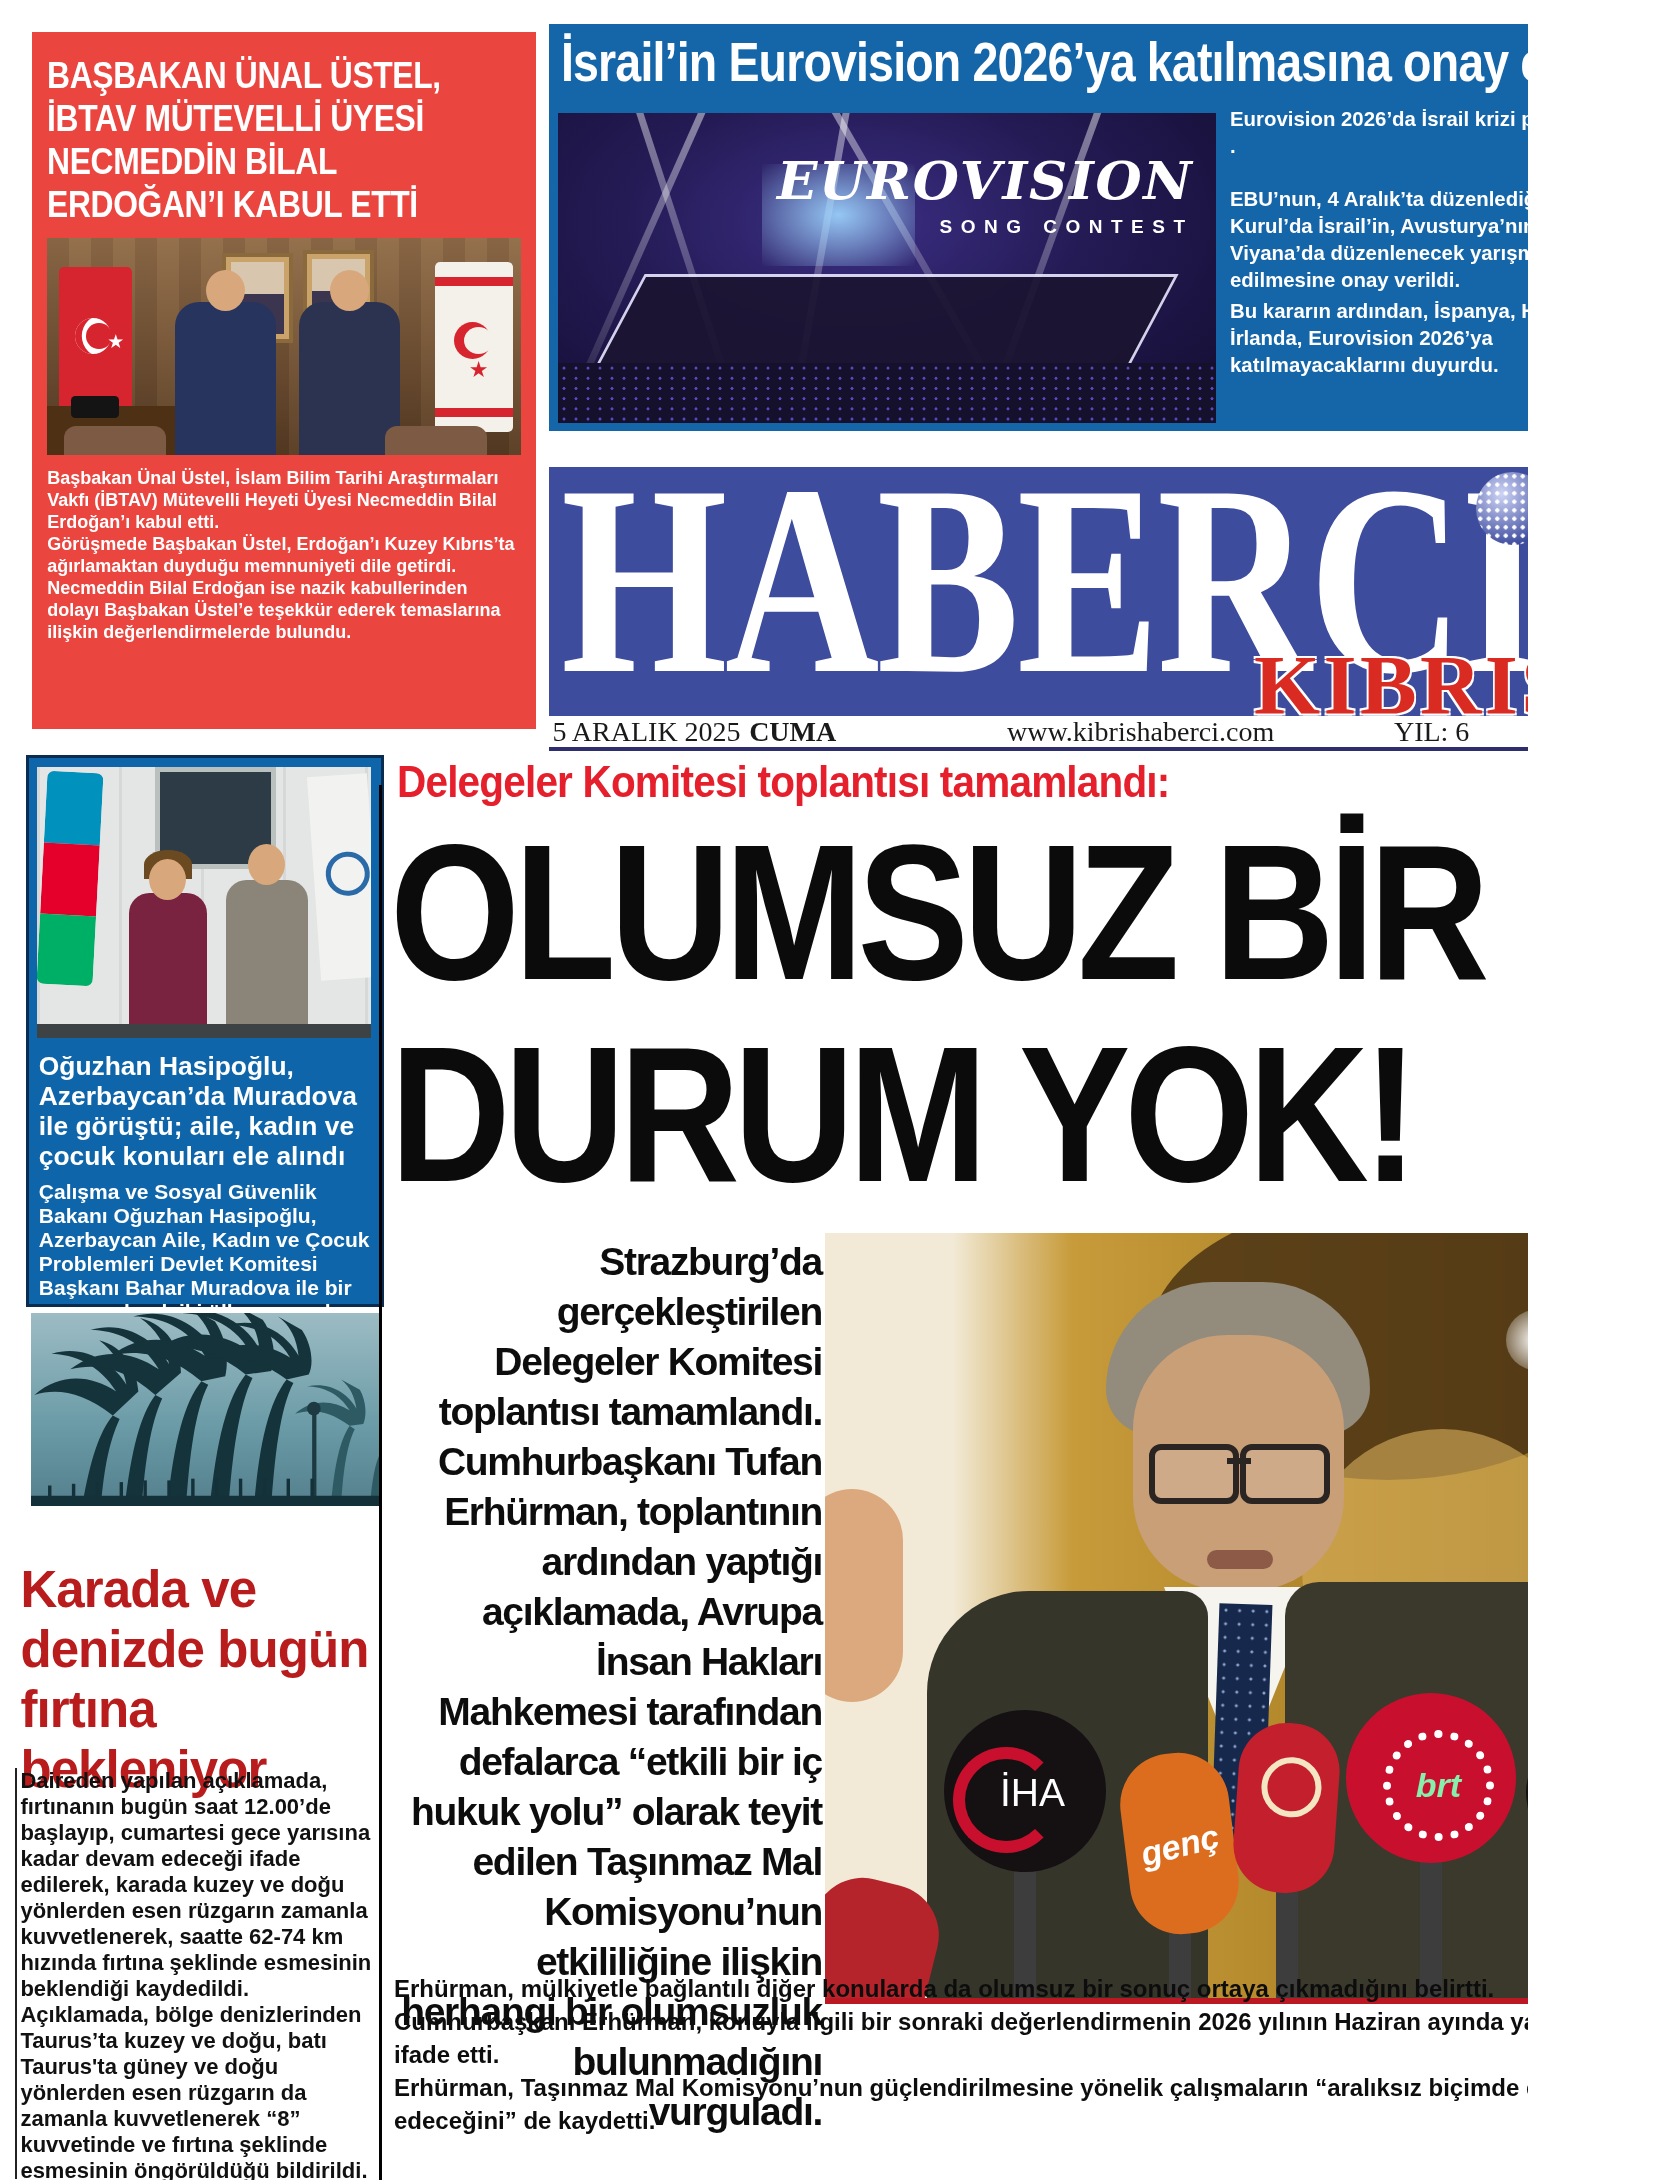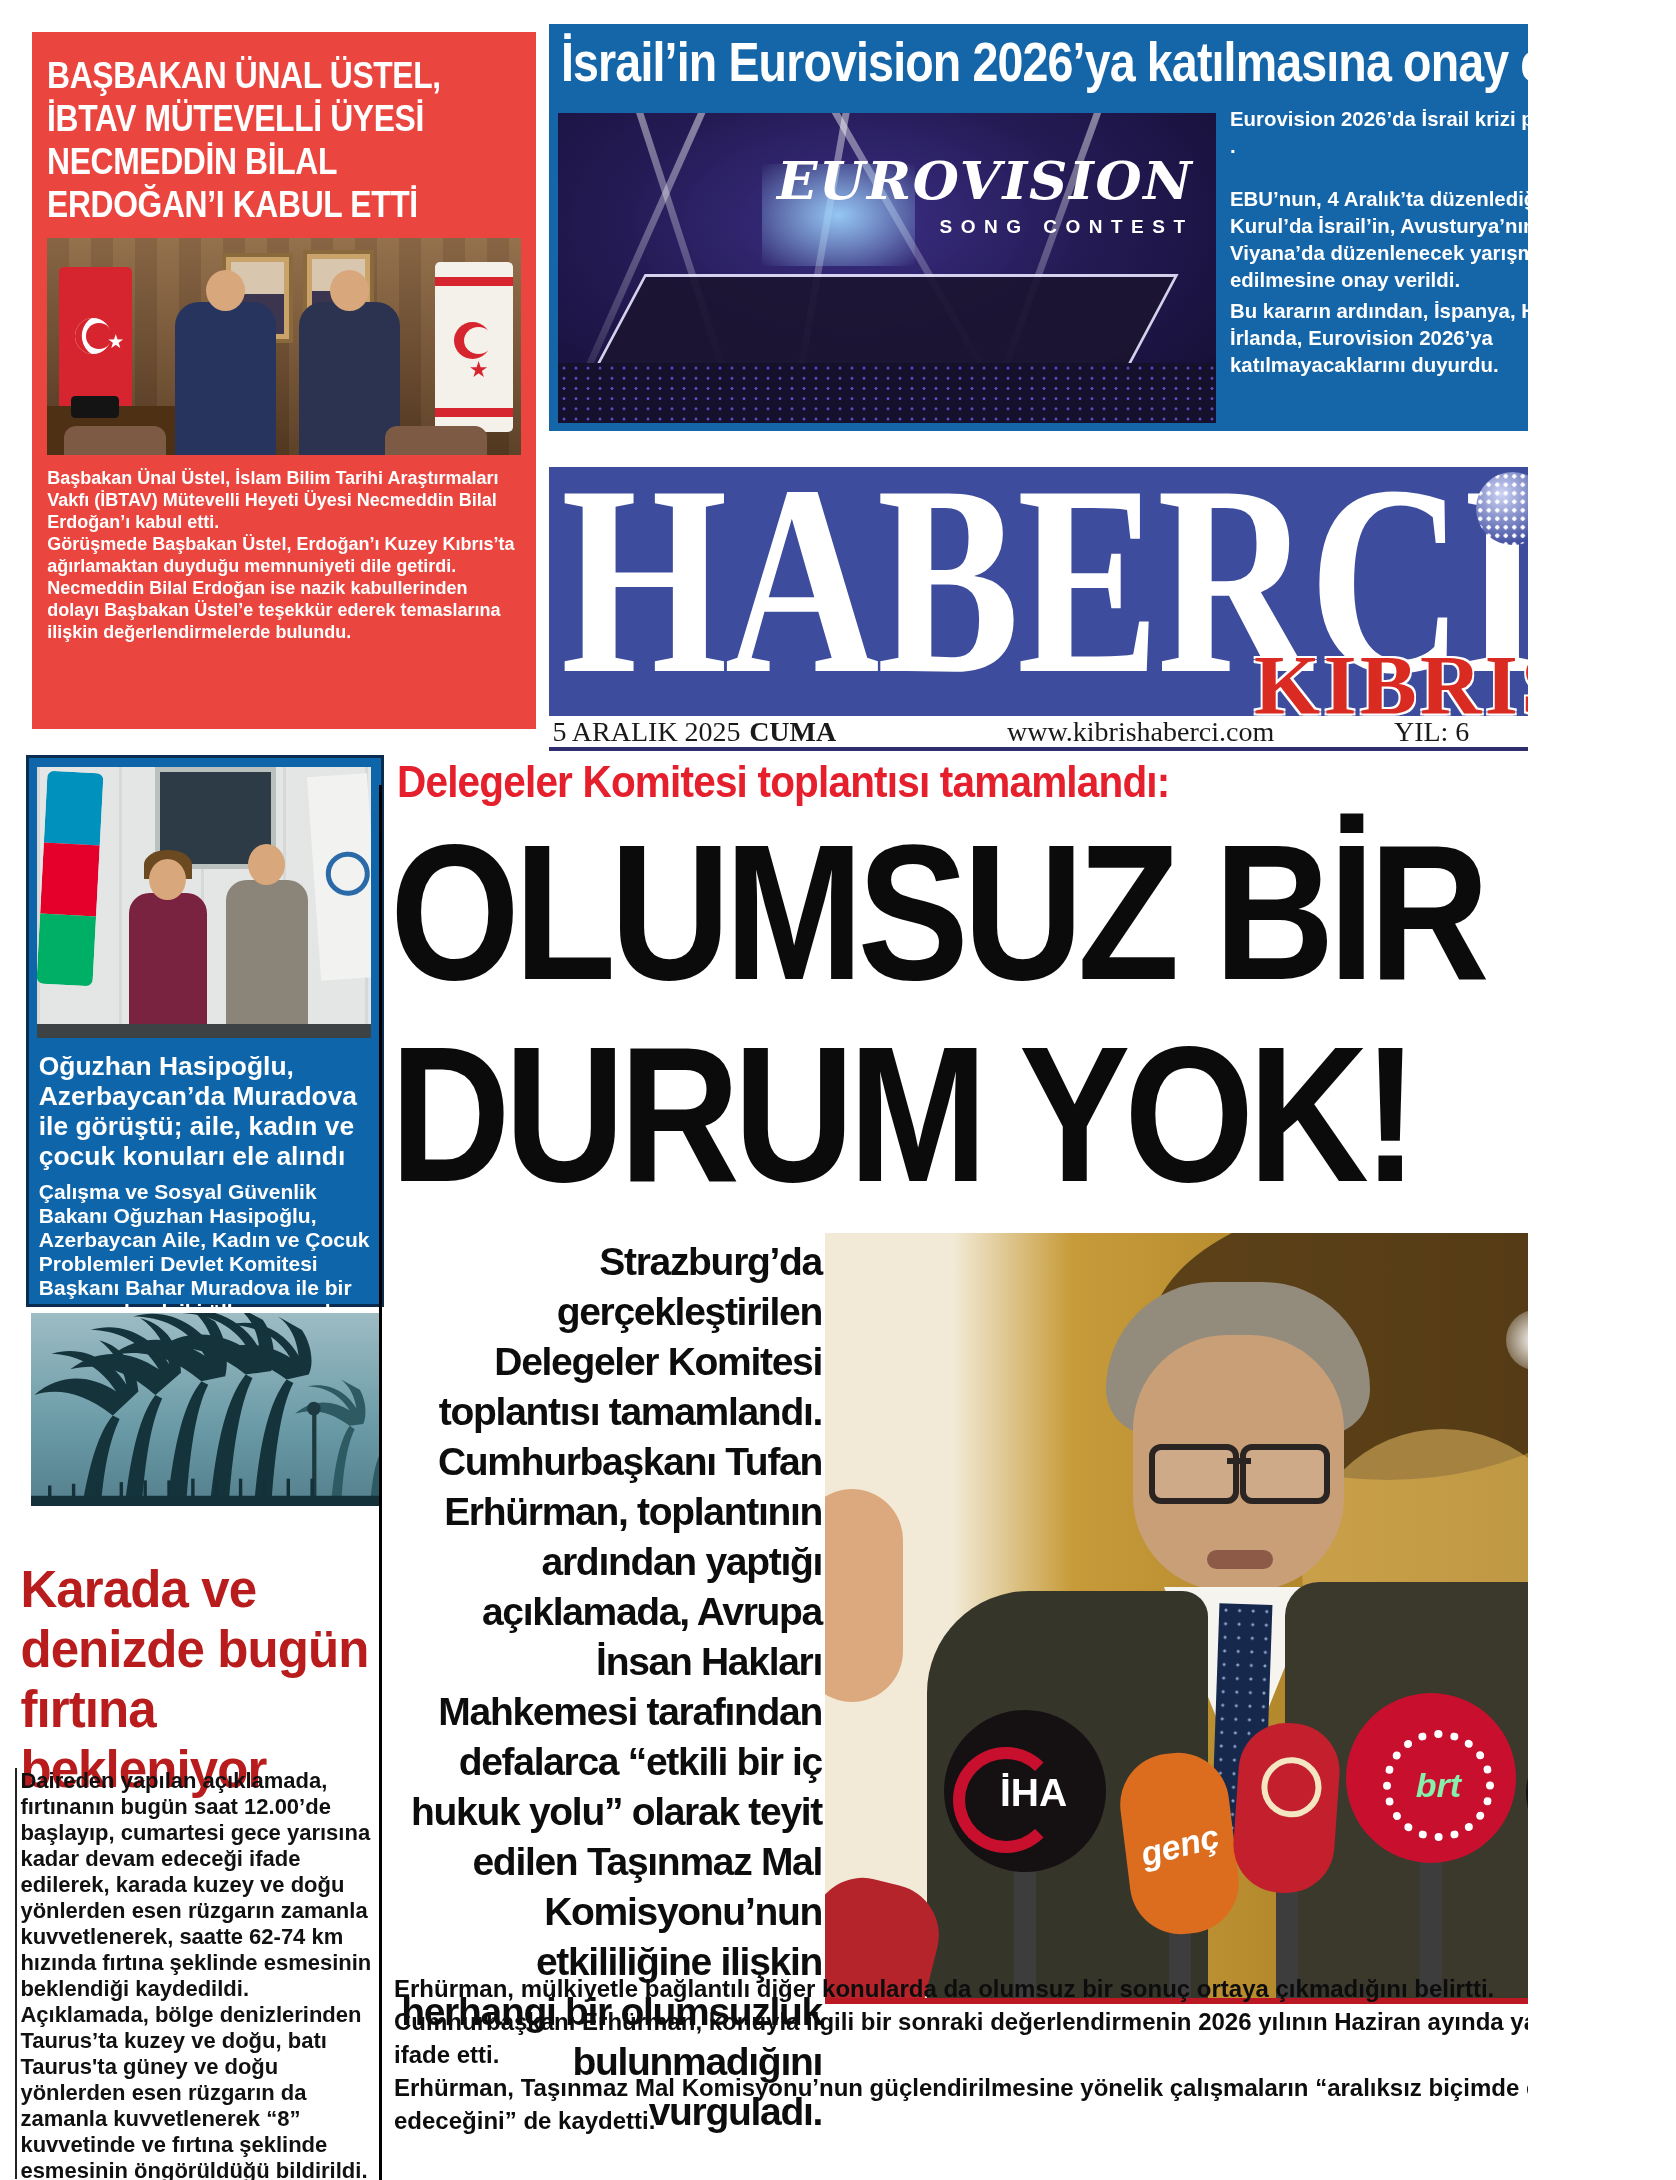--- a/index.html
+++ b/index.html
@@ -138,21 +138,21 @@
   .mp-shirt{position:absolute;left:339px;top:354px;width:153px;height:145px;background:#f6f4ef;
             clip-path:polygon(0 0,100% 0,62% 100%,38% 100%);}
   .mp-tie{position:absolute;left:390px;top:371px;width:53px;height:256px;background:
           radial-gradient(circle,#8fa3cc 1.3px,transparent 1.7px) 0 0/13.6px 13.6px,#16294d;transform:rotate(2deg);}
   .mp-suit-l{position:absolute;left:102px;top:358px;width:281px;height:409px;background:#35352a;border-radius:102px 25.6px 0 0;}
   .mp-suit-r{position:absolute;left:460px;top:349px;width:392px;height:417px;background:#3a392c;border-radius:34px 136px 0 0;}
   .mic{position:absolute;}
   .mic .stem{position:absolute;left:50%;transform:translateX(-50%);width:22px;background:#3d3d3d;}
   .mic-iha .head{width:162px;height:162px;border-radius:50%;background:#151113;position:relative;}
   .mic-iha .ring{position:absolute;left:8.5px;top:37px;width:82px;height:82px;border:12px solid #c8102e;border-radius:50%;border-right-color:transparent;}
-  .mic-iha .lbl{position:absolute;left:56px;top:61px;color:#fff;font-weight:bold;font-size:39px;}
+  .mic-iha .lbl{position:absolute;left:56px;top:61px;color:#fff;font-weight:normal;font-size:39px;}
   .mic-genc .head{width:109px;height:181px;border-radius:51px;background:#dd6d1e;transform:rotate(-7deg);position:relative;}
   .mic-genc .lbl{position:absolute;left:15.3px;top:73px;color:#fff;font-weight:bold;font-style:italic;font-size:34px;transform:rotate(-7deg);}
   .mic-red .head{width:101px;height:170px;border-radius:48px;background:#c41f2d;transform:rotate(4deg);position:relative;}
   .mic-red .emb{position:absolute;left:24px;top:34px;width:48px;height:48px;border:6.8px solid #f4e6c2;border-radius:50%;}
   .mic-brt .head{width:170px;height:170px;border-radius:50%;background:#c8102e;position:relative;}
   .mic-brt .sun{position:absolute;left:37px;top:37px;width:95px;height:95px;border-radius:50%;
                 border:8.5px dotted #fff;display:flex;align-items:center;justify-content:center;}
   .mic-brt .lbl{color:#86efac;font-weight:bold;font-size:34px;font-style:italic;}
   .mic-blk .head{width:119px;height:213px;border-radius:55px;background:#171010;transform:rotate(-9deg);position:relative;}
   .mic-blk .lbl{position:absolute;left:25.6px;top:66px;color:#fff;font-weight:bold;font-size:25.6px;line-height:29px;

